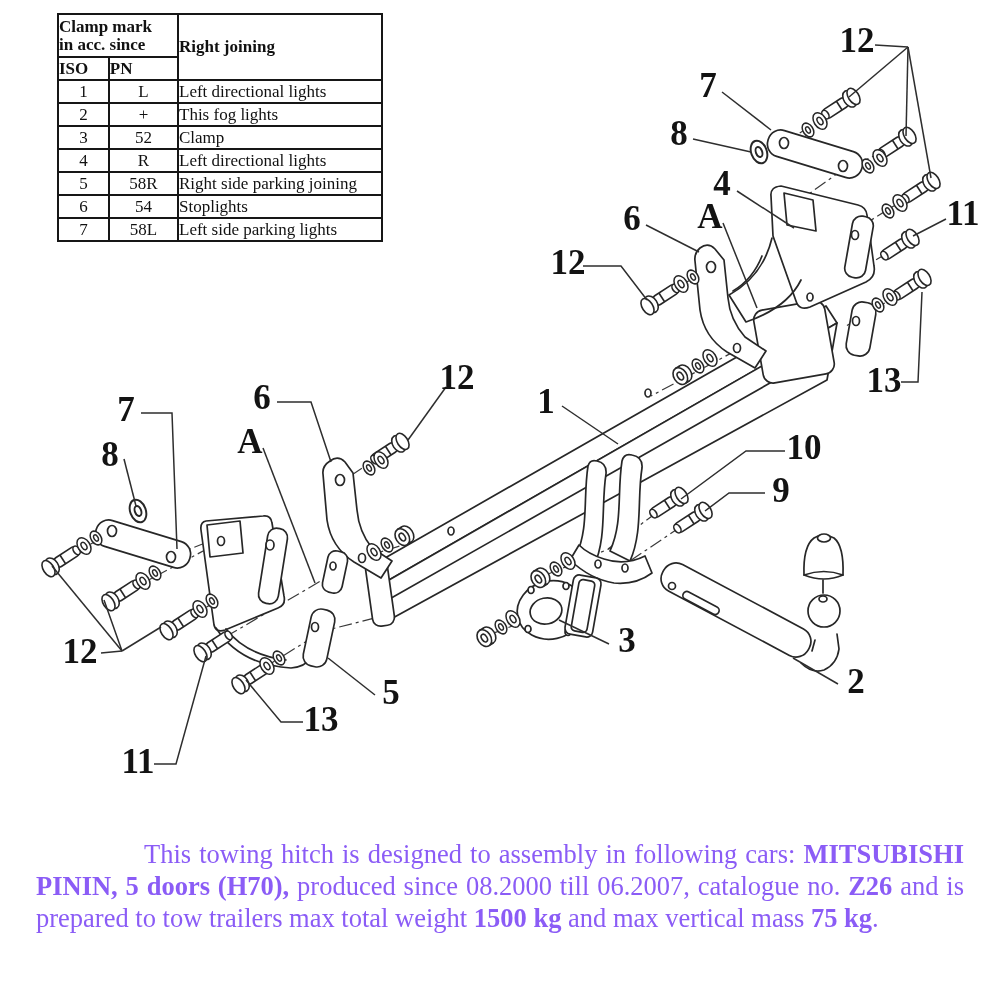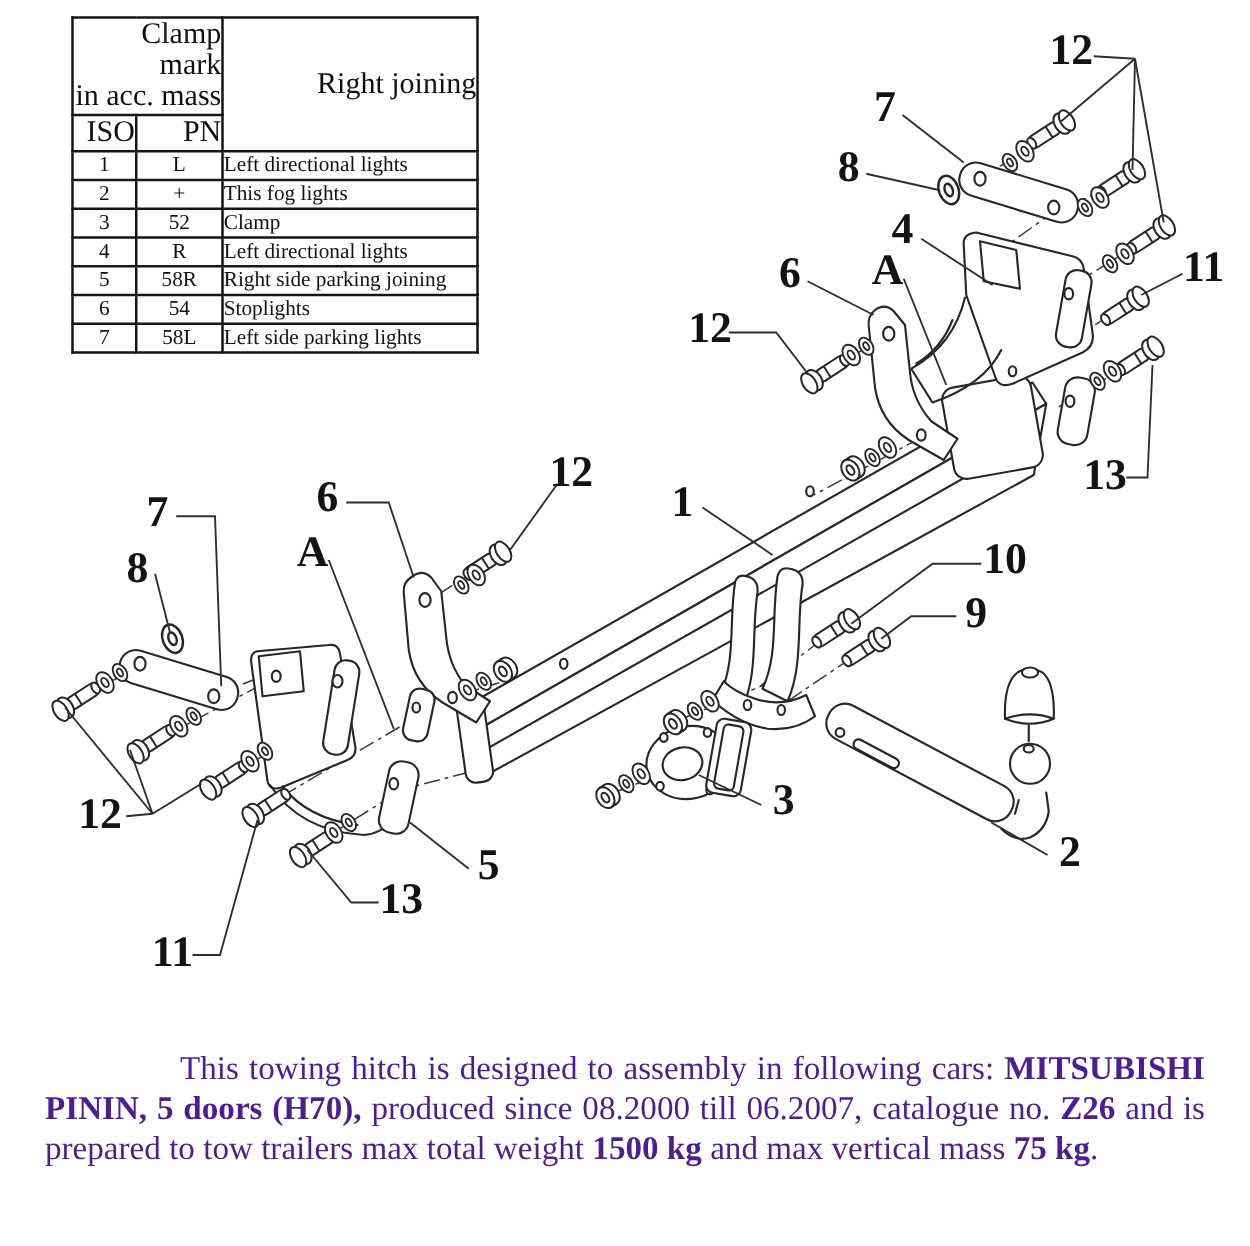--- a/index.html
+++ b/index.html
@@ -18,33 +18,33 @@
     fill:#131313; text-anchor:middle; dominant-baseline:central;
   }
   
   .clamp-table {
     position:absolute; left:57px; top:13px; border-collapse:collapse;
     background:#fff; table-layout:fixed;
   }
   .clamp-table th, .clamp-table td {
     border:2px solid #161616; padding:0; vertical-align:middle;
   }
-  .clamp-table th { font-weight:normal; font-size:24px; text-align:right; }
+  .clamp-table th { font-weight:bold; font-size:17px; text-align:left; }
   .th-clamp { width:118px; height:41px; line-height:1.05; }
   .th-cables { width:202px; }
   .th-iso { width:48px; height:21px; }
   .th-pn  { width:66px; height:21px; }
   .clamp-table td { font-size:17px; height:21px; }
   .col-iso, .col-pn { text-align:center; }
   .col-cables { text-align:left; padding-left:4px;margin-top:20px; }
   
   .descr {
     position:absolute; left:36px; top:838px; width:928px; margin:0;
     font-size:26.5px; line-height:1.215; text-align:justify; text-indent:108px;
-    color:#4c1d95;
+    color:#8b5cf6;
   }
   .descr b { font-weight:bold; }
 </style>
 </head>
 <body>
 
 <div class="page">
 
   <svg class="diagram" viewBox="0 0 1000 830">
     <defs>
@@ -282,21 +282,21 @@
         <polyline points="838,684 793,658" class="leader"></polyline>
         <text x="856" y="681" class="callout">2</text>
       </g>
   </svg>
 
   <table class="clamp-table">
     <thead>
       <tr>
         <th colspan="2" class="th-clamp">
           <span>Clamp mark</span><br>
-          <span>in acc. mass</span>
+          <span>in acc. since</span>
         </th>
         <th rowspan="2" class="th-cables">Right joining</th>
       </tr>
       <tr>
         <th class="th-iso">ISO</th>
         <th class="th-pn">PN</th>
       </tr>
     </thead>
     <tbody id="table-body">
         <tr>

